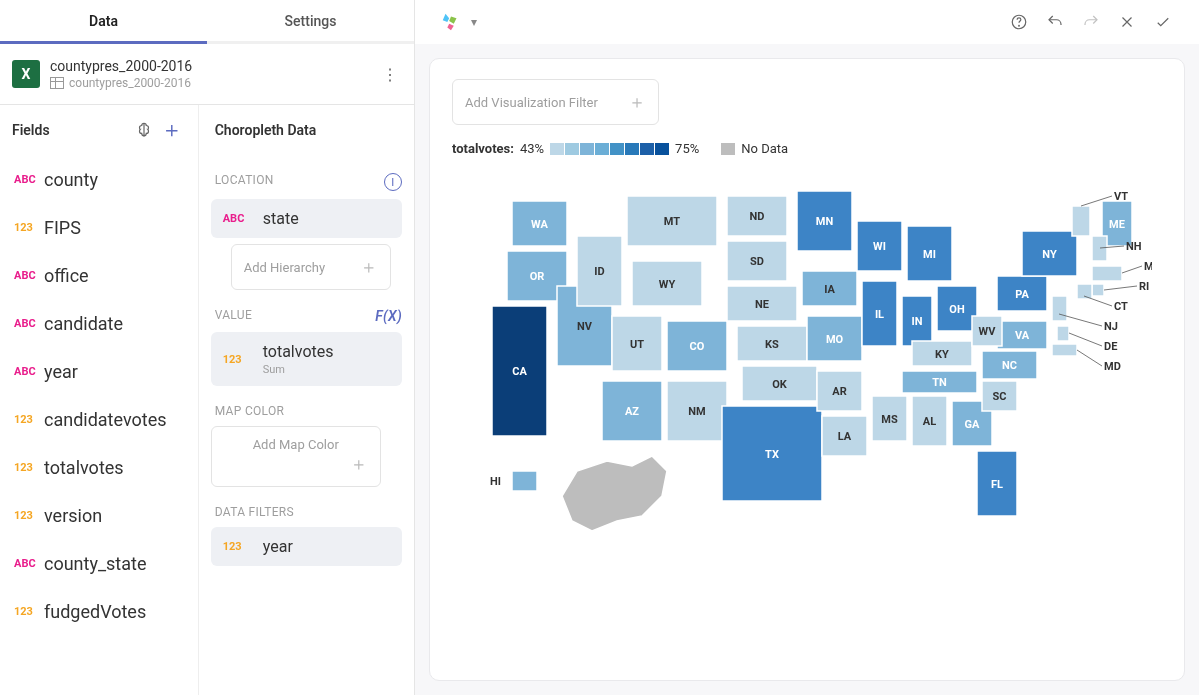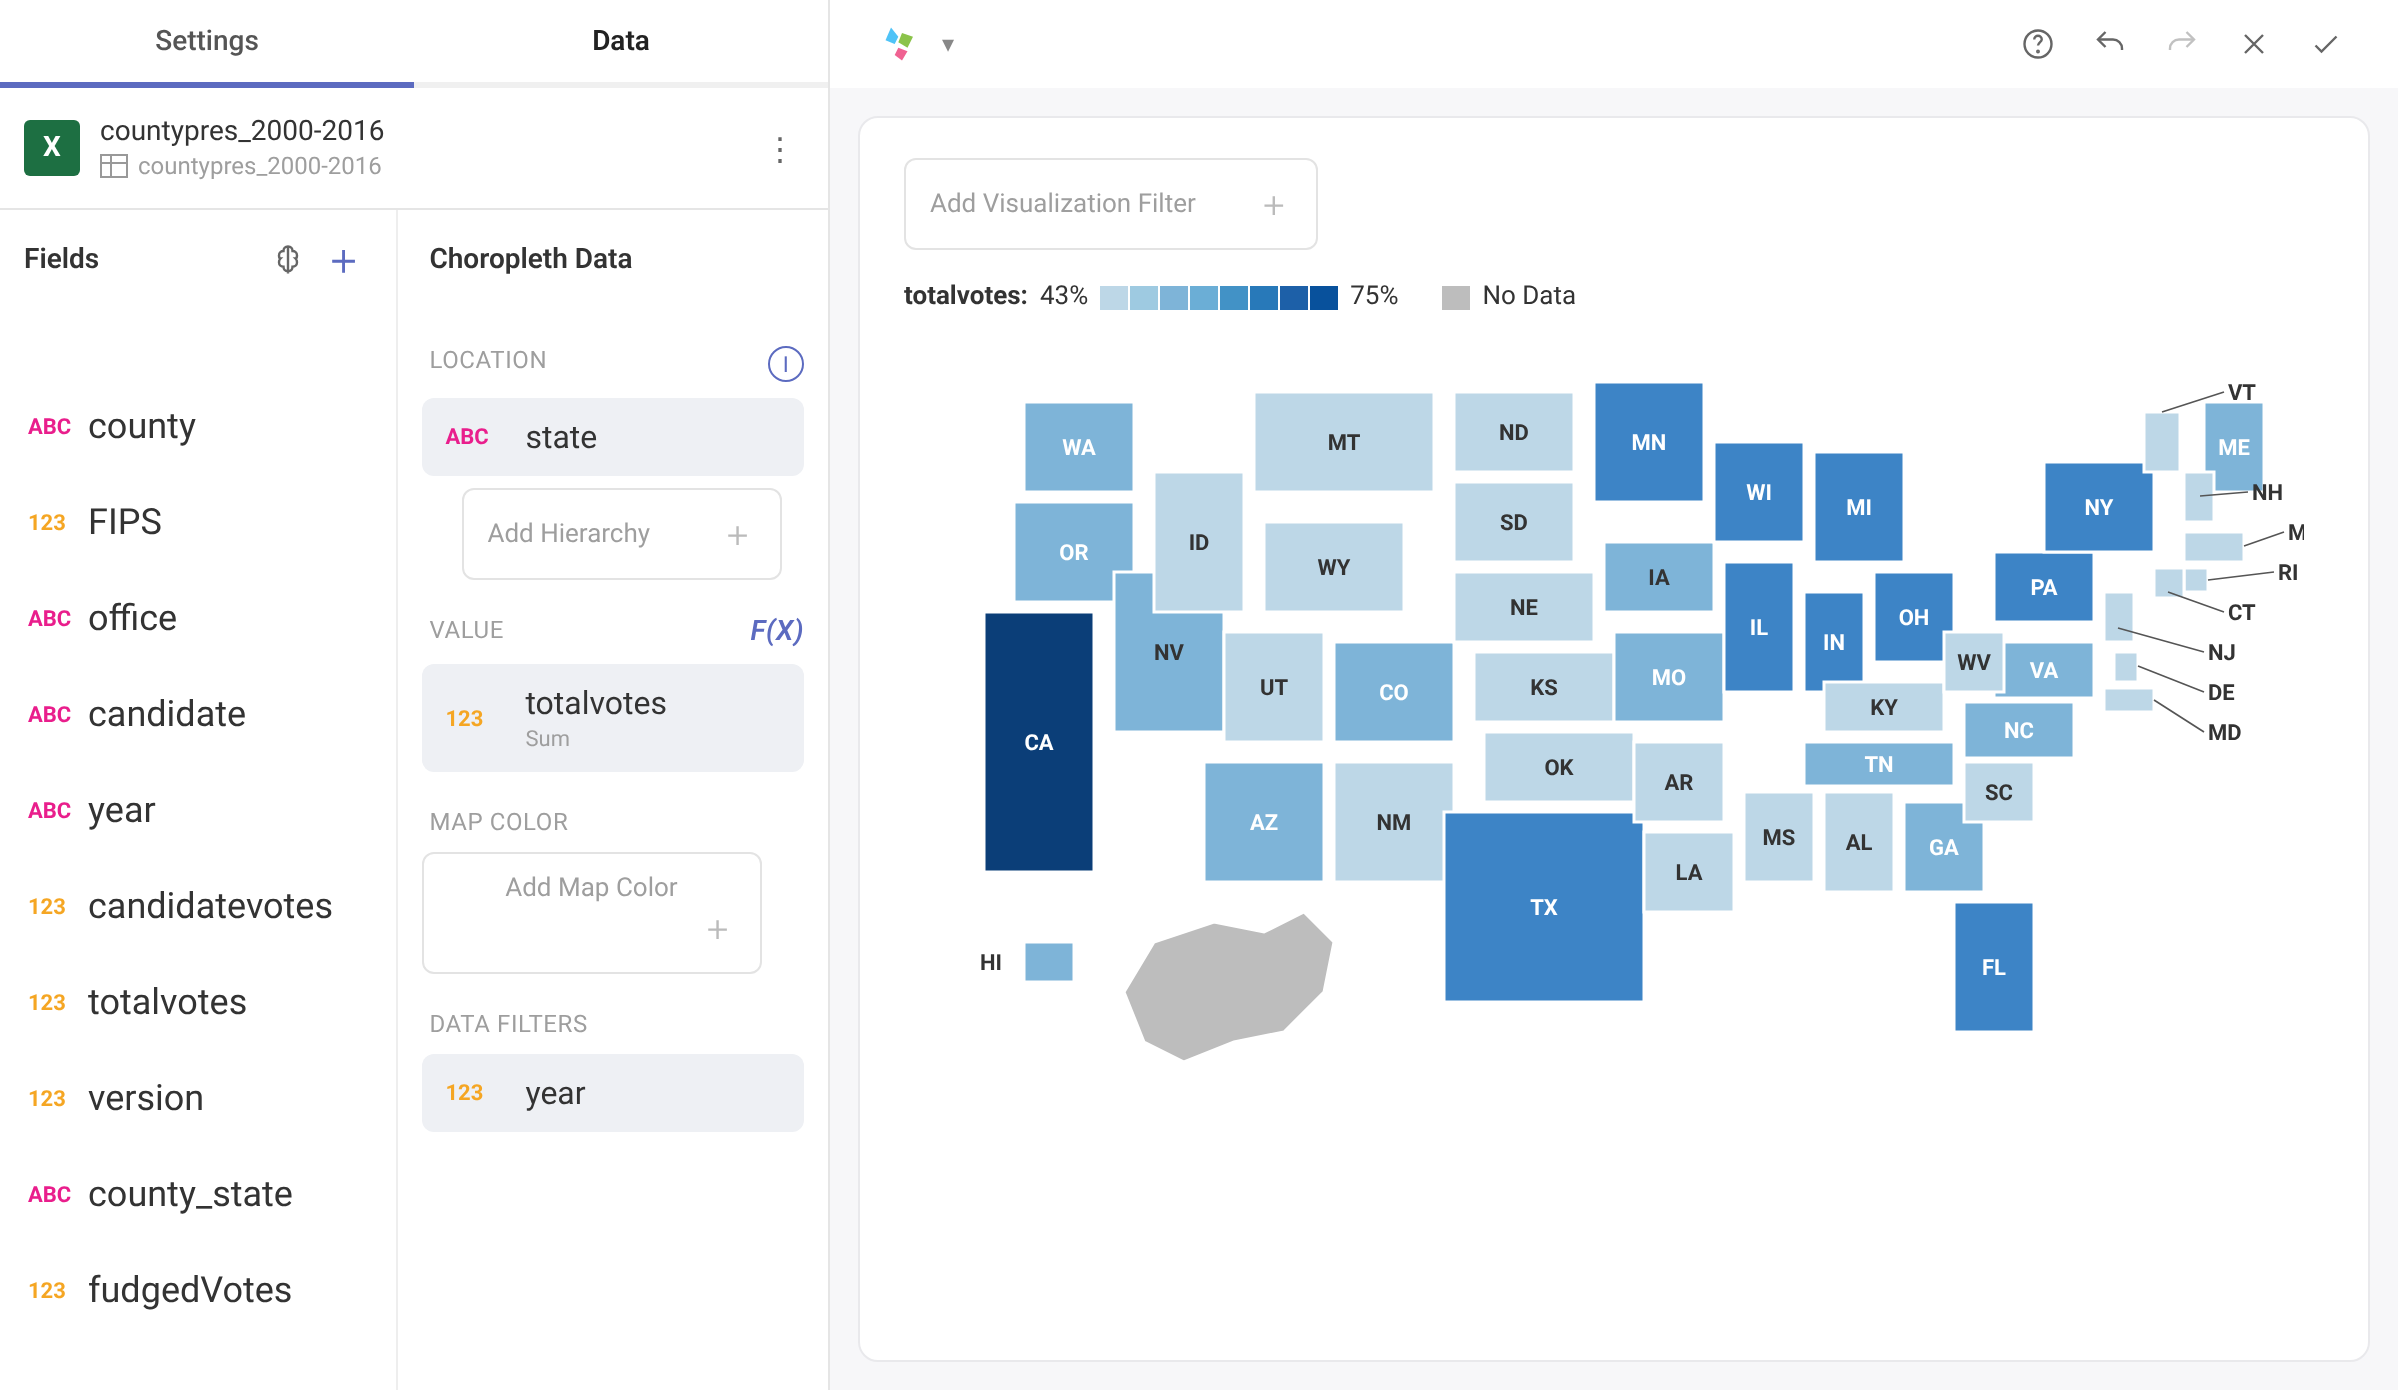--- a/index.html
+++ b/index.html
@@ -10,21 +10,21 @@
 .tab { flex: 1; display: flex; align-items: center; justify-content: center; font-size: 14px; color: #555; cursor: pointer; font-weight: 500;}
 .tab.active { font-weight: 600; color: #222; }
 .tab-underline { position: absolute; bottom: -3px; left: 0; width: 50%; height: 3px; background: #5c6bc0; }
 .datasource { display: flex; align-items: center; padding: 14px 12px; border-bottom: 1px solid #e5e5e5; }
 .ds-icon { width: 28px; height: 28px; background: #1d6f42; border-radius: 3px; display:flex; align-items:center; justify-content:center; margin-right: 10px; color:#fff; font-size:14px; font-weight:700; }
 .ds-text { flex: 1; }
 .ds-title { font-size: 14px; color: #333; }
 .ds-sub { font-size: 12px; color: #9e9e9e; display:flex; align-items:center; gap:5px; margin-top:2px;}
 .ds-menu { width: 24px; text-align:center; color:#666; cursor:pointer; }
 .panel-body { flex: 1; display: flex; overflow: hidden; }
-.fields-col { width: 48%; border-right: 1px solid #eee; display:flex; flex-direction:column;gap:34px;}
+.fields-col { width: 48%; border-right: 1px solid #eee; display:flex; flex-direction:column;}
 .choro-col { flex: 1; padding: 0 12px; overflow-y:auto;}
 .col-head { display:flex; align-items:center; height:50px; padding:0 12px;}
 .col-head-label{ font-size:14px; font-weight:600; color:#333; flex:1;}
 .head-icon{ width:28px; height:28px; display:flex; align-items:center; justify-content:center; color:#888; cursor:pointer;}
 .fields-list{ flex:1; overflow-y:auto; padding: 0 6px 10px 6px;}
 .field-row{ display:flex; align-items:center; height:48px; padding:0 8px; border-radius:4px;}
 .ftype{ width:30px; font-size:11px; font-weight:700; text-align:left;}
 .ftype.abc{ color:#e91e8c; }
 .ftype.num{ color:#f5a623; }
 .fname{ font-size:18px; color:#333;}
@@ -61,22 +61,22 @@
 .table-icon{ width:14px;height:12px;border:1px solid #999; position:relative; display:inline-block;}
 .table-icon::before{content:"";position:absolute;left:0;right:0;top:3px;border-top:1px solid #999;}
 .table-icon::after{content:"";position:absolute;top:0;bottom:0;left:4px;border-left:1px solid #999;}
 </style>
 </head>
 <body>
 
 <div class="app">
   <div class="left-panel">
     <div class="tabs">
+      <div class="tab active">Data</div>
       <div class="tab">Settings</div>
-      <div class="tab active">Data</div>
       <div class="tab-underline"></div>
     </div>
     <div class="datasource">
       <div class="ds-icon">X</div>
       <div class="ds-text">
         <div class="ds-title">countypres_2000-2016</div>
         <div class="ds-sub">
             <span class="table-icon"></span>
             <span>countypres_2000-2016</span>
           </div>

